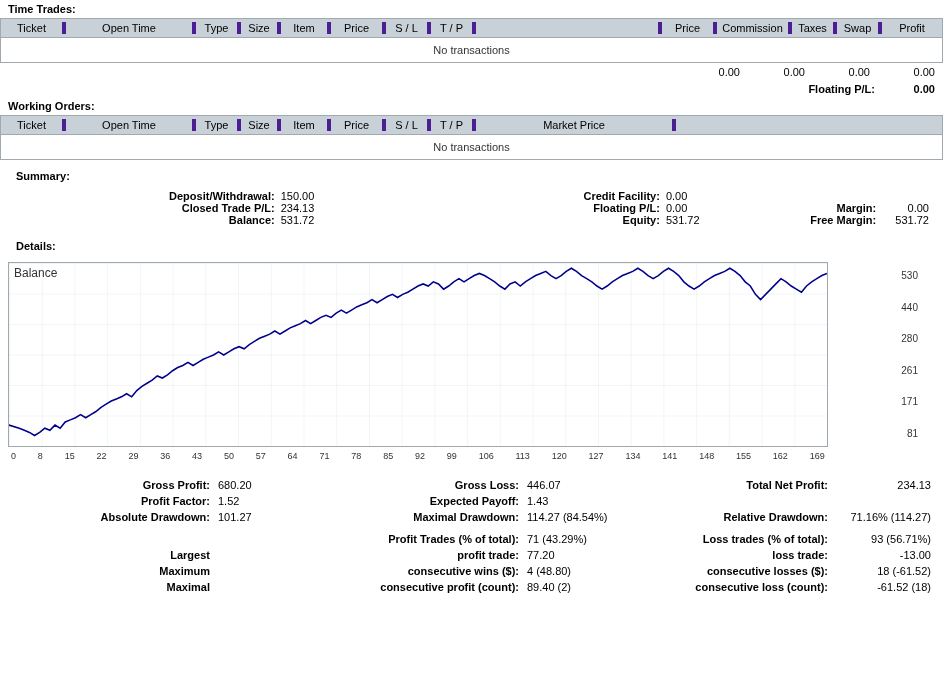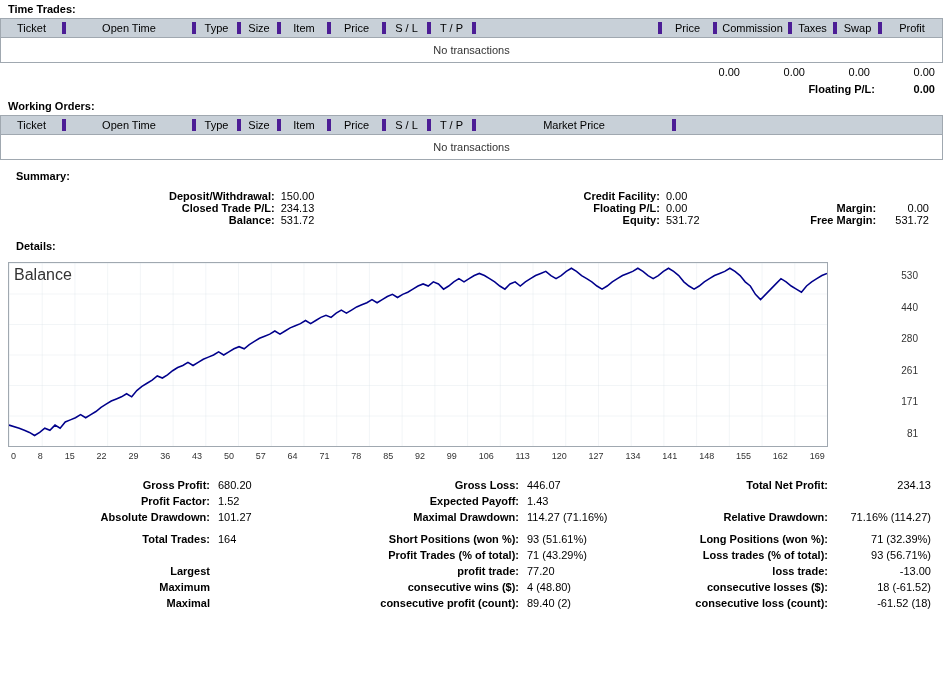--- a/index.html
+++ b/index.html
@@ -64,21 +64,21 @@
       background: #fff;
       margin-top: 6px;
       position: relative;
       height: 185px;
       width: 820px;
     }
     .chart-label {
       position: absolute;
       top: 3px;
       left: 5px;
-      font-size: 16px;
+      font-size: 12px;
       color: #333;
     }
     .chart-svg { width: 100%; height: 100%; }
     .chart-yaxis {
       position: absolute;
       right: -45px;
       top: 0;
       height: 100%;
       display: flex;
       flex-direction: column;
@@ -459,33 +459,25 @@
       <td class="val-left">1.52</td>
       <td class="lbl">Expected Payoff:</td>
       <td class="val-left">1.43</td>
       <td style="width:160px;"></td>
       <td style="width:80px;"></td>
     </tr>
     <tr>
       <td class="lbl">Absolute Drawdown:</td>
       <td class="val-left">101.27</td>
       <td class="lbl">Maximal Drawdown:</td>
-      <td class="val-left">114.27 (71.16%)</td>
+      <td class="val-left">114.27 (84.54%)</td>
       <td class="lbl">Relative Drawdown:</td>
       <td class="val-right">71.16% (114.27)</td>
     </tr>
     <tr style="height:6px;"></tr>
-    <tr>
-      <td class="lbl">Total Trades:</td>
-      <td class="val-left">164</td>
-      <td class="lbl">Short Positions (won %):</td>
-      <td class="val-left">93 (51.61%)</td>
-      <td class="lbl">Long Positions (won %):</td>
-      <td class="val-right">71 (32.39%)</td>
-    </tr>
     <tr>
       <td></td>
       <td></td>
       <td class="lbl">Profit Trades (% of total):</td>
       <td class="val-left">71 (43.29%)</td>
       <td class="lbl">Loss trades (% of total):</td>
       <td class="val-right">93 (56.71%)</td>
     </tr>
     <tr>
       <td class="lbl">Largest</td>

